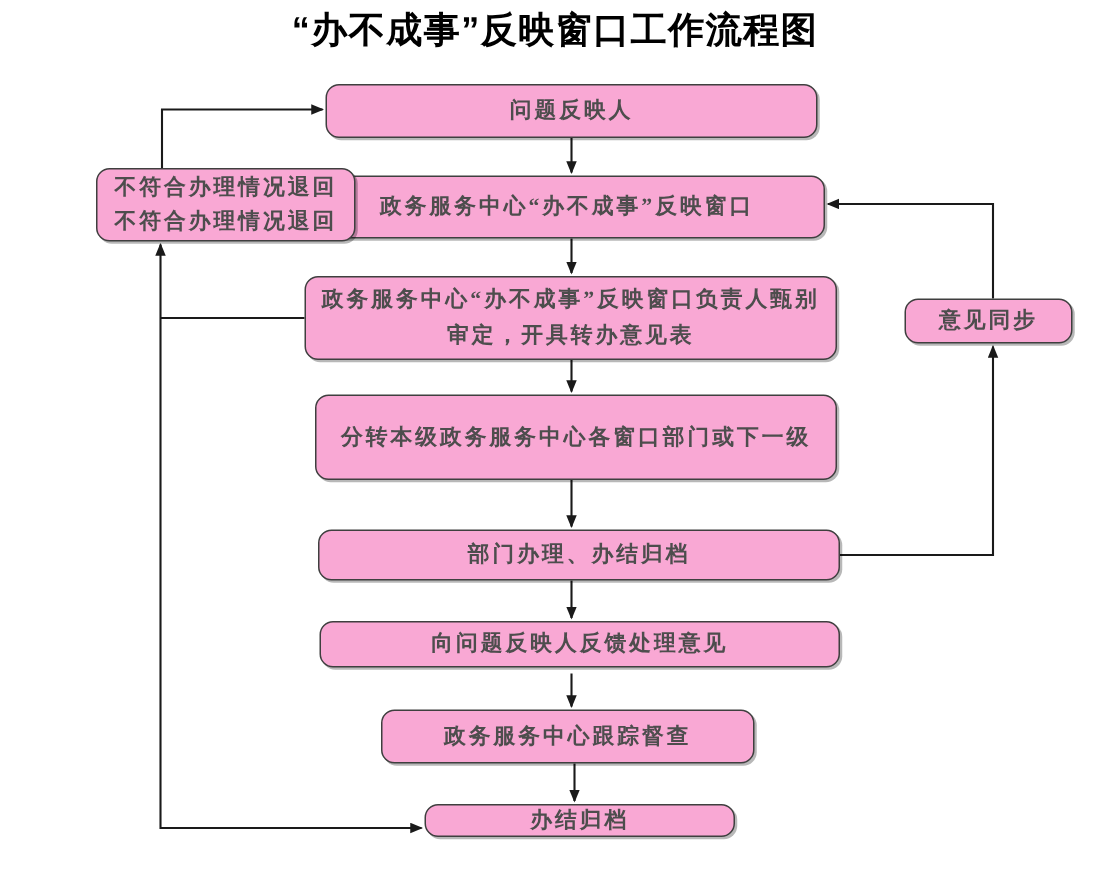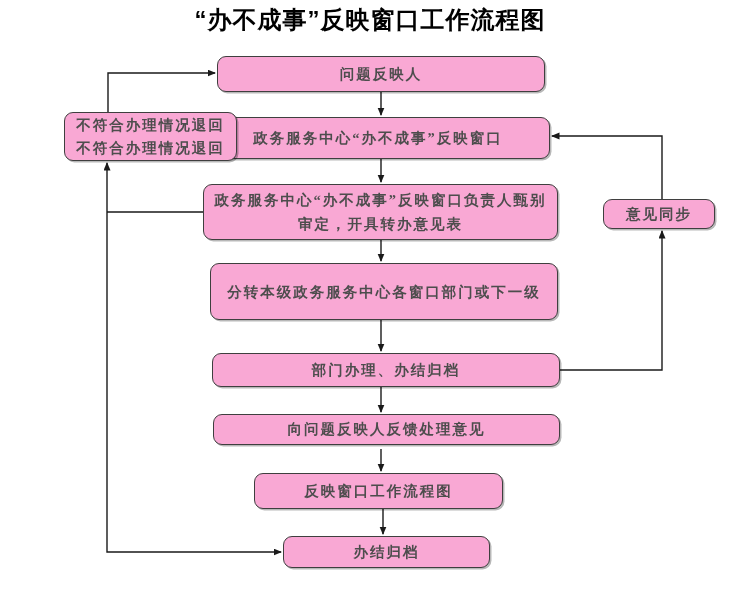--- a/index.html
+++ b/index.html
@@ -51,21 +51,21 @@
   }
   .node span { display: block; white-space: nowrap; }
   
   #n-reporter  { left: 217px; top:  56px; width: 328px; height: 36px; }
   #n-window    { left: 206px; top: 117px; width: 344px; height: 42px; }
   #n-screening { left: 203px; top: 184px; width: 355px; height: 56px; line-height: 24px; }
   #n-dispatch  { left: 210px; top: 263px; width: 348px; height: 57px; line-height: 24px; text-align: right; }
   #n-handle    { left: 212px; top: 353px; width: 348px; height: 34px; }
   #n-feedback  { left: 213px; top: 414px; width: 347px; height: 31px; }
   #n-track     { left: 254px; top: 473px; width: 249px; height: 36px; }
-  #n-archive   { left: 283px; top: 536px; width: 207px; height: 32px; }
+  #n-archive   { left: 283px; top: 536px; width: 207px; height: 22px; }
   #n-reject    { left:  23px; top: 112px; width: 173px; height: 49px; margin-left: 41px; }
   #n-sync      { left: 603px; top: 199px; width: 112px; height: 30px; }
 </style>
 </head>
 <body>
 
 <div class="page">
 
   <h1 class="title">“办不成事”反映窗口工作流程图</h1>
 
@@ -110,21 +110,21 @@
 
   <div class="node" id="n-handle">
     <span>部门办理、办结归档</span>
   </div>
 
   <div class="node" id="n-feedback">
     <span>向问题反映人反馈处理意见</span>
   </div>
 
   <div class="node" id="n-track">
-    <span>反映窗口工作流程图</span>
+    <span>政务服务中心跟踪督查</span>
   </div>
 
   <div class="node" id="n-archive">
     <span>办结归档</span>
   </div>
 
   <div class="node" id="n-reject">
     <span>不符合办理情况退回</span>
     <span>不符合办理情况退回</span>
   </div>

